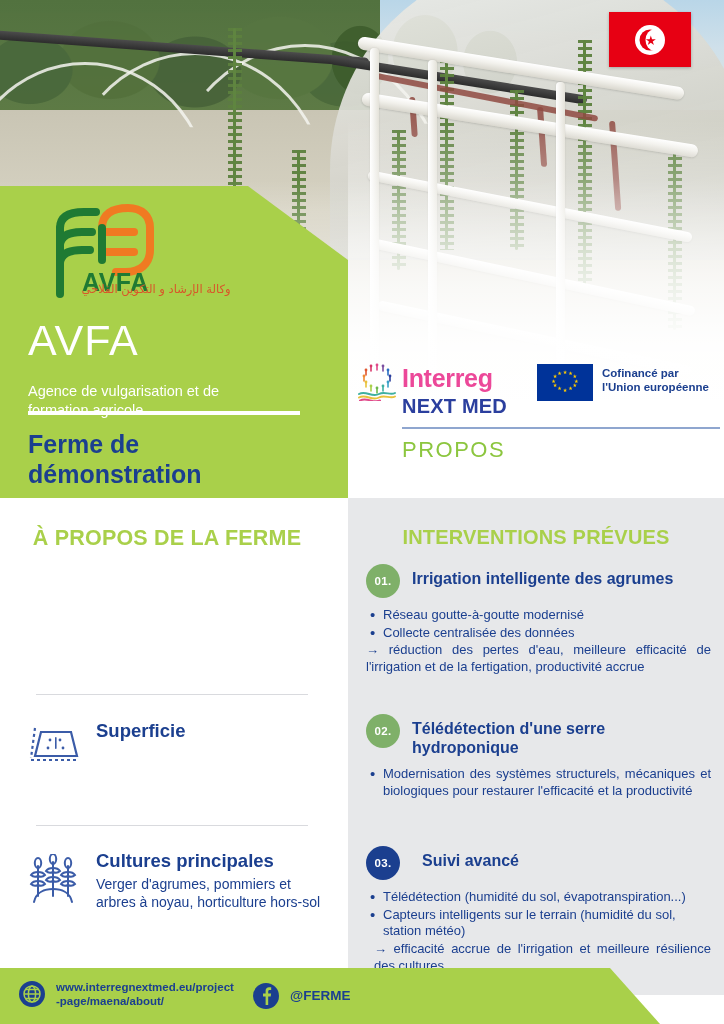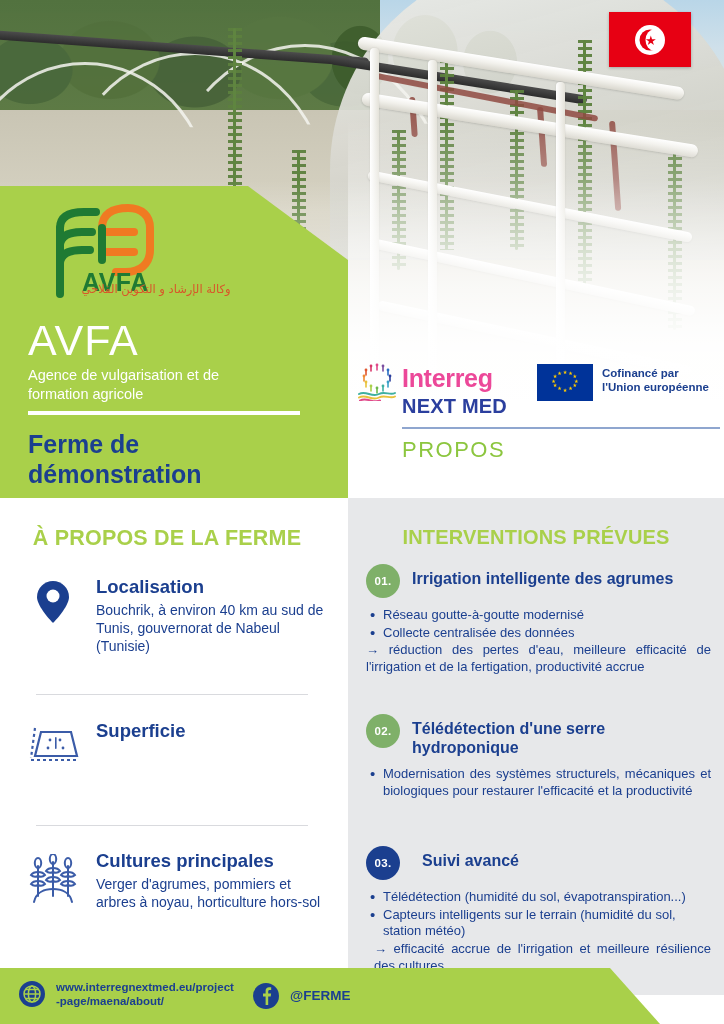--- a/index.html
+++ b/index.html
@@ -151,21 +151,21 @@
     position: absolute; left: 36px; top: 96px; width: 240px;
     direction: rtl; text-align: center;
     font-size: 11.5px; color: #d9552a; font-family: "DejaVu Sans", sans-serif;
     letter-spacing: .2px;
   }
   .avfa-big {
     position: absolute; left: 28px; top: 130px;
     font-size: 43px; font-weight: 400; color: #ffffff; letter-spacing: 1px;
   }
   .avfa-sub {
-    position: absolute; left: 28px; top: 180px; width: 280px;
+    position: absolute; left: 28px; top: 196px; width: 280px;
     font-size: 14.5px; line-height: 1.28; color: #ffffff; font-weight: 400;
   }
   .green-rule {
     position: absolute; left: 28px; top: 225px; width: 272px; height: 4px; background: #ffffff;
   }
   .ferme-title {
     position: absolute; left: 28px; top: 243px; width: 300px;
     font-size: 25px; font-weight: 700; line-height: 1.2; color: #1b3f8f;
   }
 
@@ -395,32 +395,20 @@
     <div class="eu-text" style="white-space:pre-line;">Cofinancé par
 l'Union européenne</div>
 
     <div class="ir-rule"></div>
     <div class="maena">PROPOS</div>
   </div>
 
   <div class="col-left">
     <div class="heading-left">À PROPOS DE LA FERME</div>
 
-    <div class="info" style="top:78px;">
-      <div class="ico">
-        <svg width="34" height="44" viewBox="0 0 34 44">
-          <path d="M17 1 C8.2 1 1 8.2 1 17 C1 27 17 43 17 43 C17 43 33 27 33 17 C33 8.2 25.8 1 17 1 Z" fill="#1b3f8f"></path>
-          <circle cx="17" cy="16" r="6.5" fill="#ffffff"></circle>
-        </svg>
-      </div>
-      <div class="txt">
-        <div class="ttl">Localisation</div>
-        <div class="bdy">Bouchrik, à environ 40 km au sud de Tunis, gouvernorat de Nabeul (Tunisie)</div>
-      </div>
-    </div>
     <div class="divider" style="top:196px;"></div>
 
     <div class="info" style="top:222px;">
       <div class="ico">
         <svg width="52" height="42" viewBox="0 0 52 42">
           <path d="M14 8 L44 8 L50 32 L8 32 Z" fill="none" stroke="#3b5ca8" stroke-width="2.2"></path>
           <path d="M8 4 L4 34" fill="none" stroke="#3b5ca8" stroke-width="2.2" stroke-dasharray="3 3"></path>
           <path d="M4 36 L50 36" fill="none" stroke="#3b5ca8" stroke-width="2.2" stroke-dasharray="3 3"></path>
           <g fill="#3b5ca8">
             <circle cx="23" cy="16" r="1.4"></circle>

